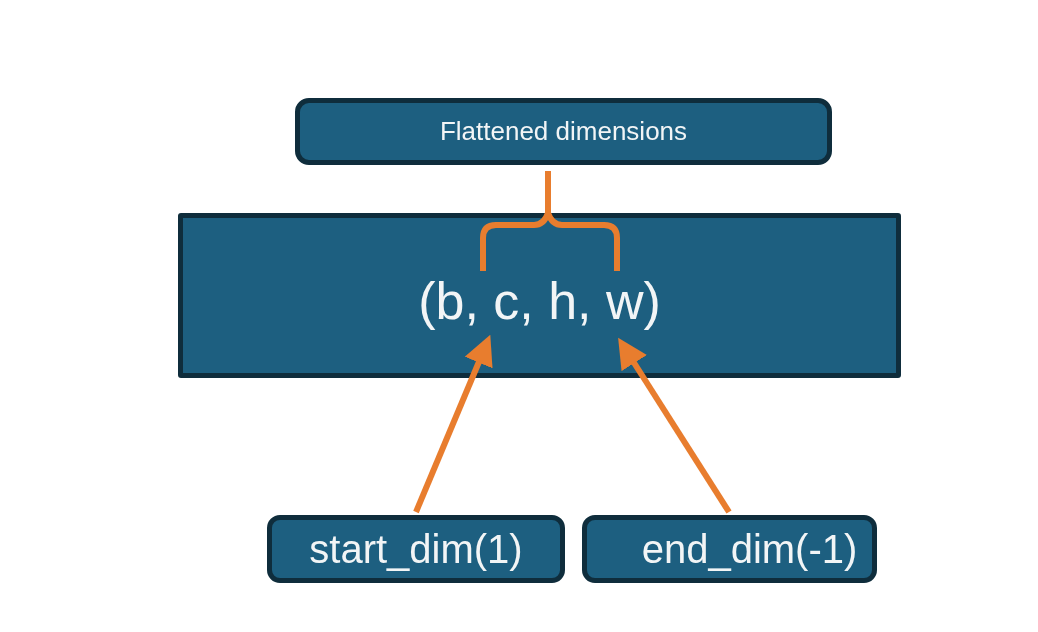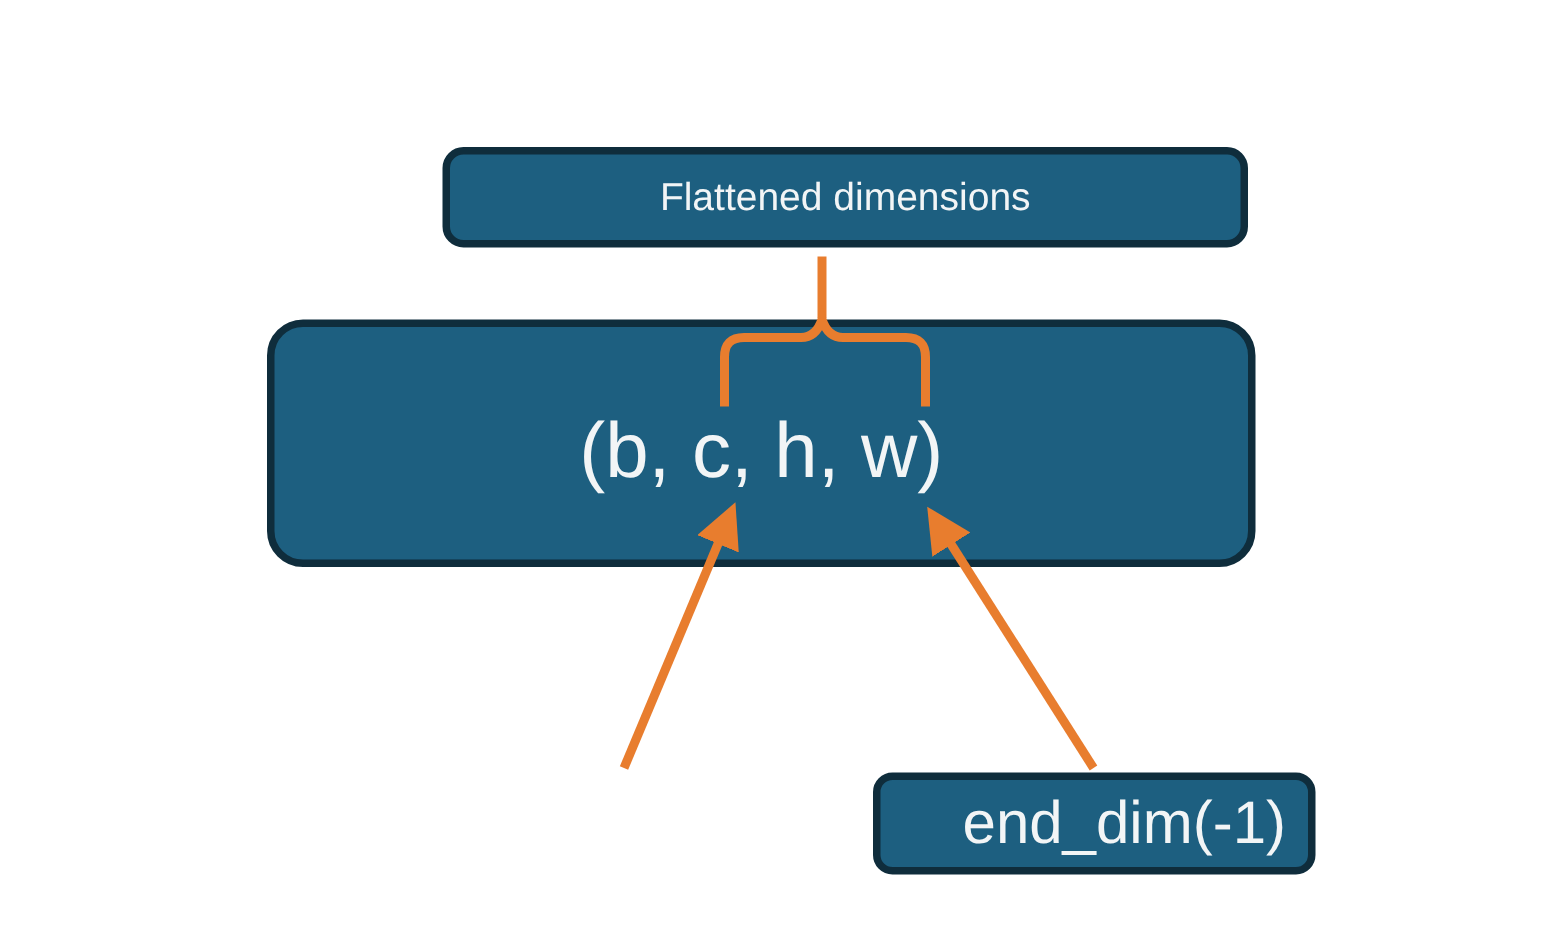--- a/index.html
+++ b/index.html
@@ -34,22 +34,22 @@
     white-space: nowrap;
   }
   .node-title {
     left: 295px; top: 98px;
     width: 537px; height: 67px;
     border-radius: 14px;
     font-size: 26px;
   }
   .node-tensor {
     left: 178px; top: 213px;
-    width: 659px; height: 165px;
-    border-radius: 24px;
+    width: 723px; height: 165px;
+    border-radius: 3px;
     font-size: 52px;
   }
   .node-tensor .label { margin-top: 10px; }
   .node-start {
     left: 267px; top: 515px;
     width: 298px; height: 68px;
     border-radius: 13px;
     font-size: 40px;
   }
   .node-end {
@@ -81,20 +81,23 @@
 <div class="canvas">
 
   <div class="node node-title">
     <span class="label">Flattened dimensions</span>
   </div>
 
   <div class="node node-tensor">
     <span class="label">(b, c, h, w)</span>
   </div>
 
+  <div class="node node-start">
+    <span class="label">start_dim(1)</span>
+  </div>
 
   <div class="node node-end">
     <span class="label">end_dim(-1)</span>
   </div>
 
   <svg class="overlay" viewBox="0 0 1038 632" xmlns="http://www.w3.org/2000/svg">
     <defs>
       <marker id="arrowhead" markerWidth="5" markerHeight="5" refX="1" refY="2.5" orient="auto">
         <path class="accent-fill" d="M0,0 L5,2.5 L0,5 Z"></path>
       </marker>

